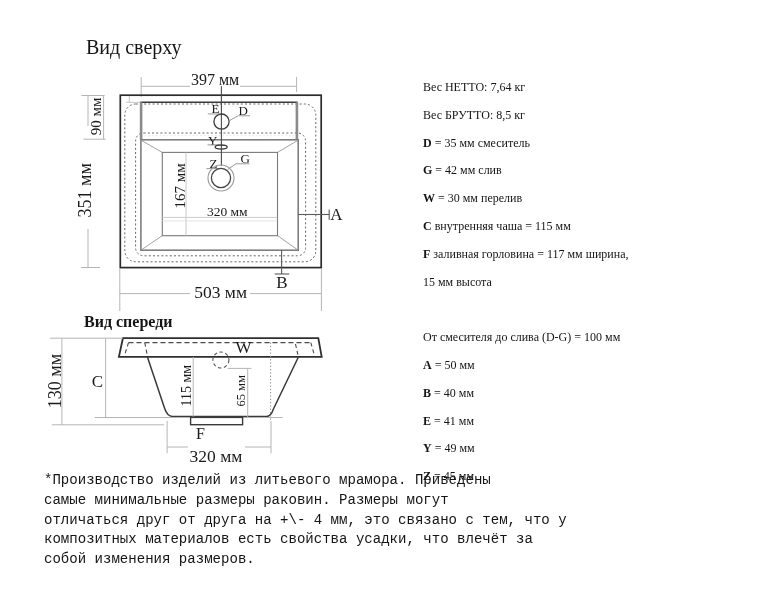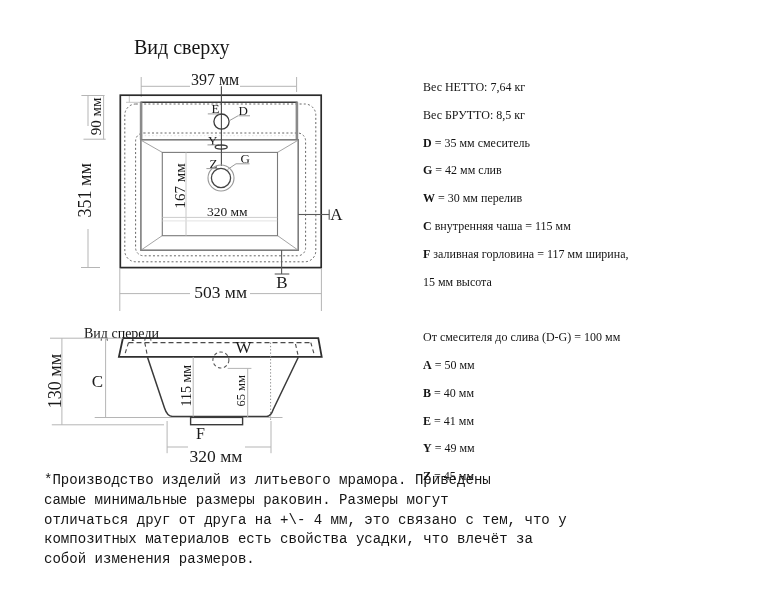--- a/index.html
+++ b/index.html
@@ -1,23 +1,23 @@
 <!DOCTYPE html>
 <html><head><meta charset="utf-8">
 <style>
 html,body{margin:0;padding:0;}
 body{width:768px;height:600px;background:#fff;font-family:"Liberation Serif",serif;color:#151515;position:relative;overflow:hidden;}
 .abs{position:absolute;}
 svg text{font-family:"Liberation Serif",serif;fill:#1a1a1a;}
 </style></head>
 <body>
 
-<div class="abs" style="left:86px;top:36.5px;font-size:20px;line-height:1;margin-left:48px;">Вид сверху</div>
-
-<div class="abs" style="left:84px;top:327px;font-size:14px;line-height:1;">Вид спереди</div>
+<div class="abs" style="left:86px;top:36.5px;font-size:20px;line-height:1;">Вид сверху</div>
+
+<div class="abs" style="left:84px;top:314px;font-size:16px;line-height:1;font-weight:bold;">Вид спереди</div>
 
 <svg class="abs" style="left:0;top:0" width="768" height="600" viewBox="0 0 768 600">
 
 <g>
 <line x1="141.2" y1="77" x2="141.2" y2="97" stroke="#b5b5b5" stroke-width="1"></line>
 <line x1="296.6" y1="77" x2="296.6" y2="92" stroke="#b5b5b5" stroke-width="1"></line>
 <line x1="141" y1="86.3" x2="190" y2="86.3" stroke="#b5b5b5" stroke-width="1"></line>
 <line x1="240" y1="86.3" x2="296.5" y2="86.3" stroke="#b5b5b5" stroke-width="1"></line>
 <text x="215" y="85.3" font-size="16" text-anchor="middle">397 мм</text>
 </g>

